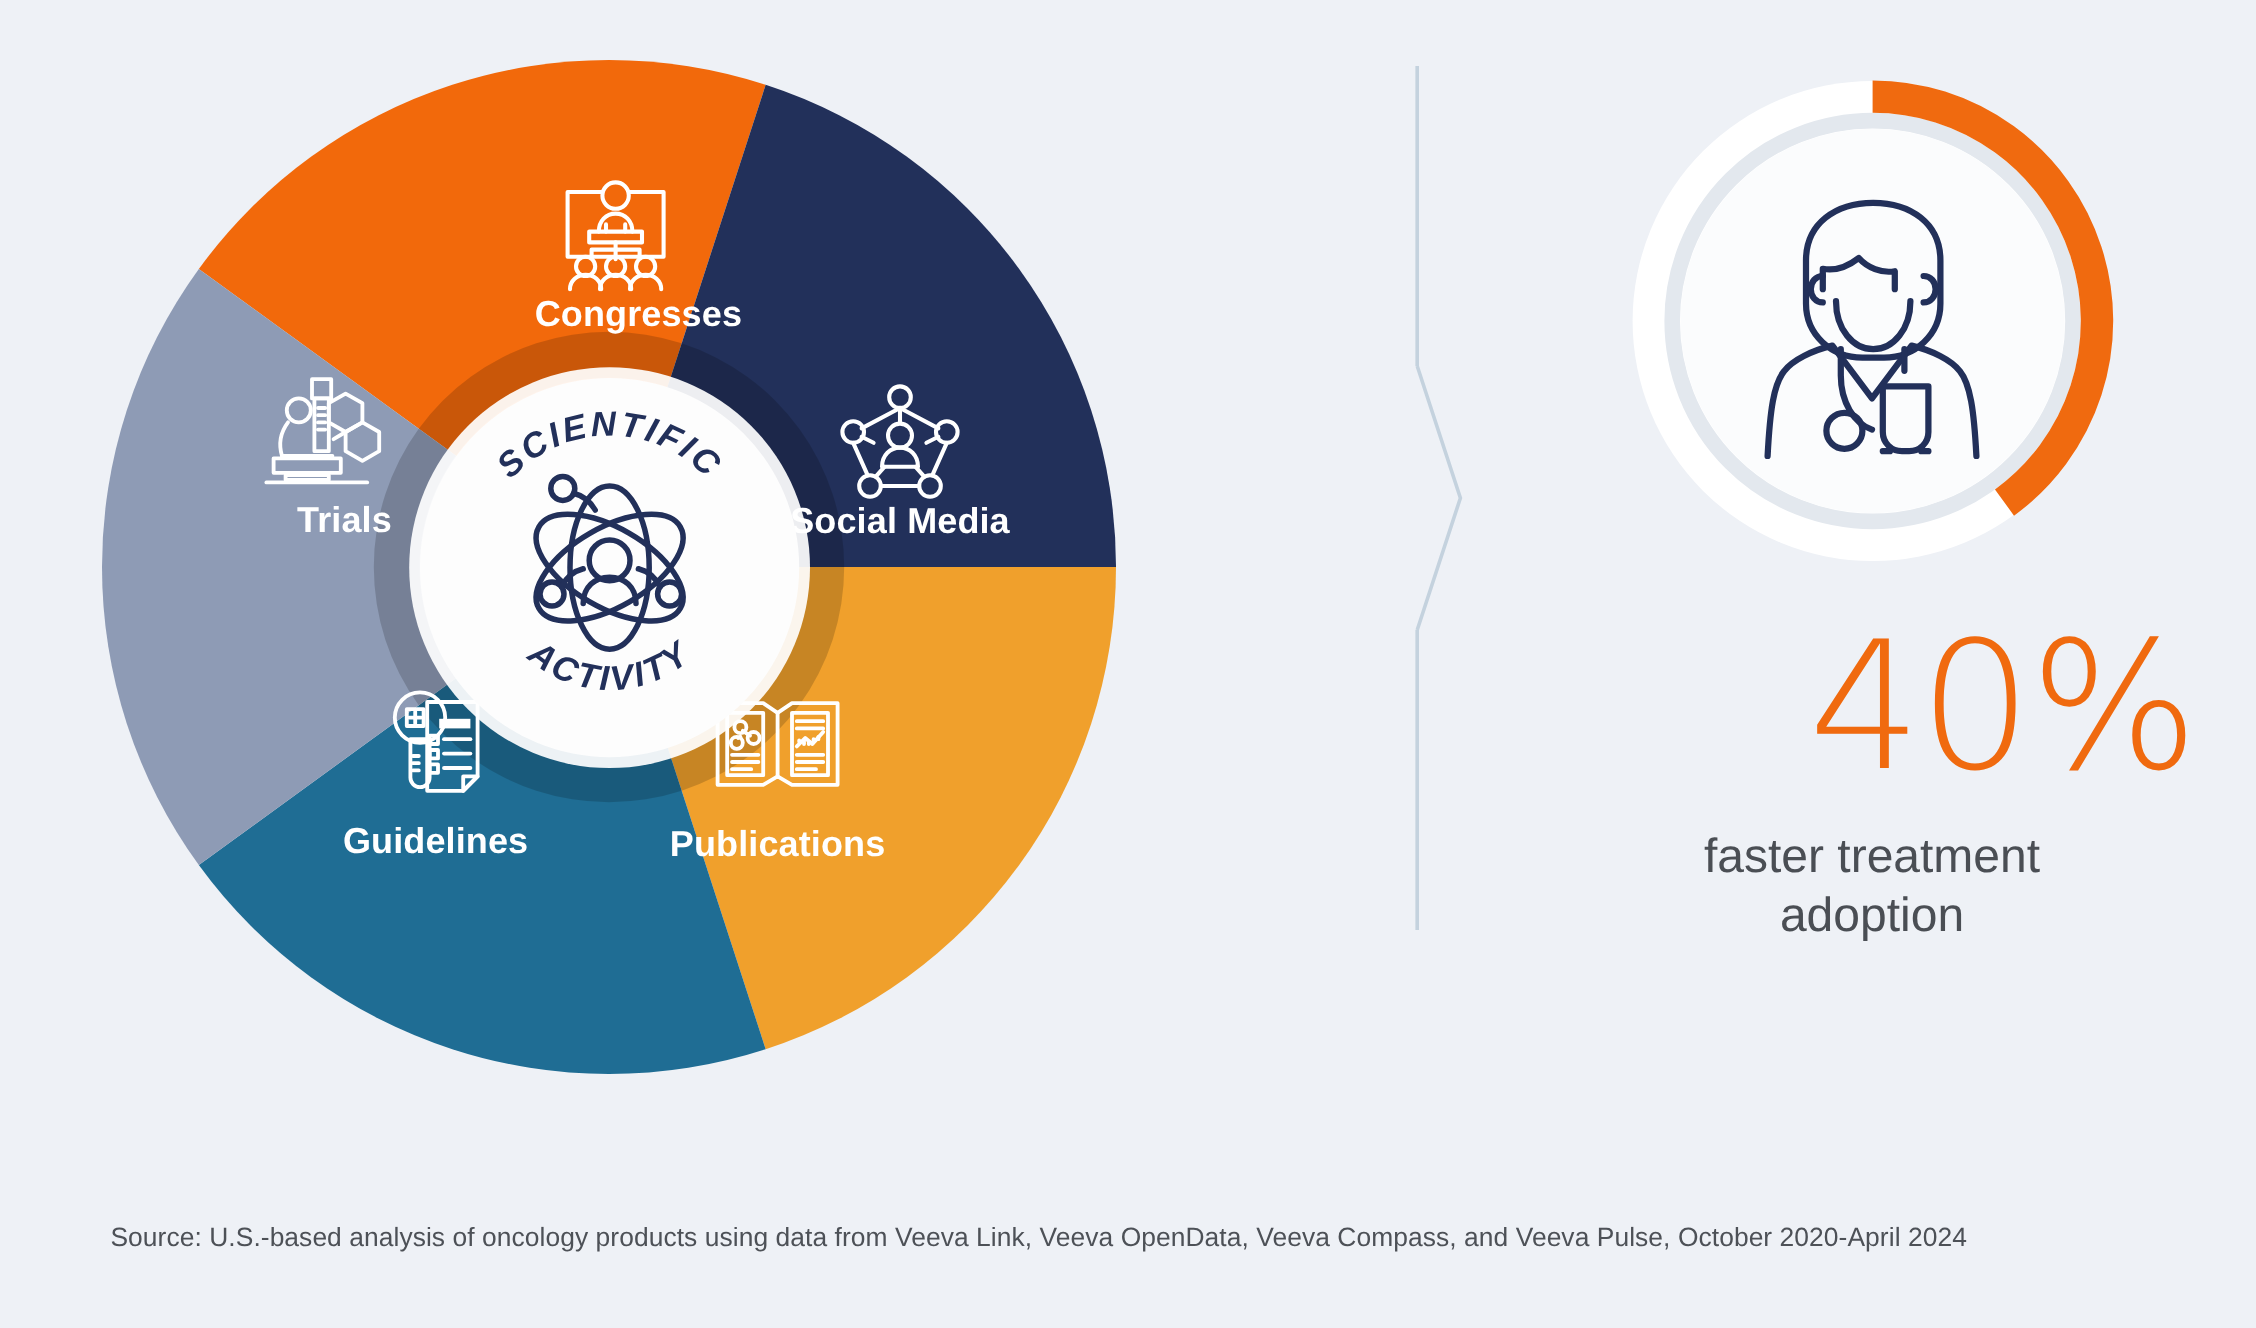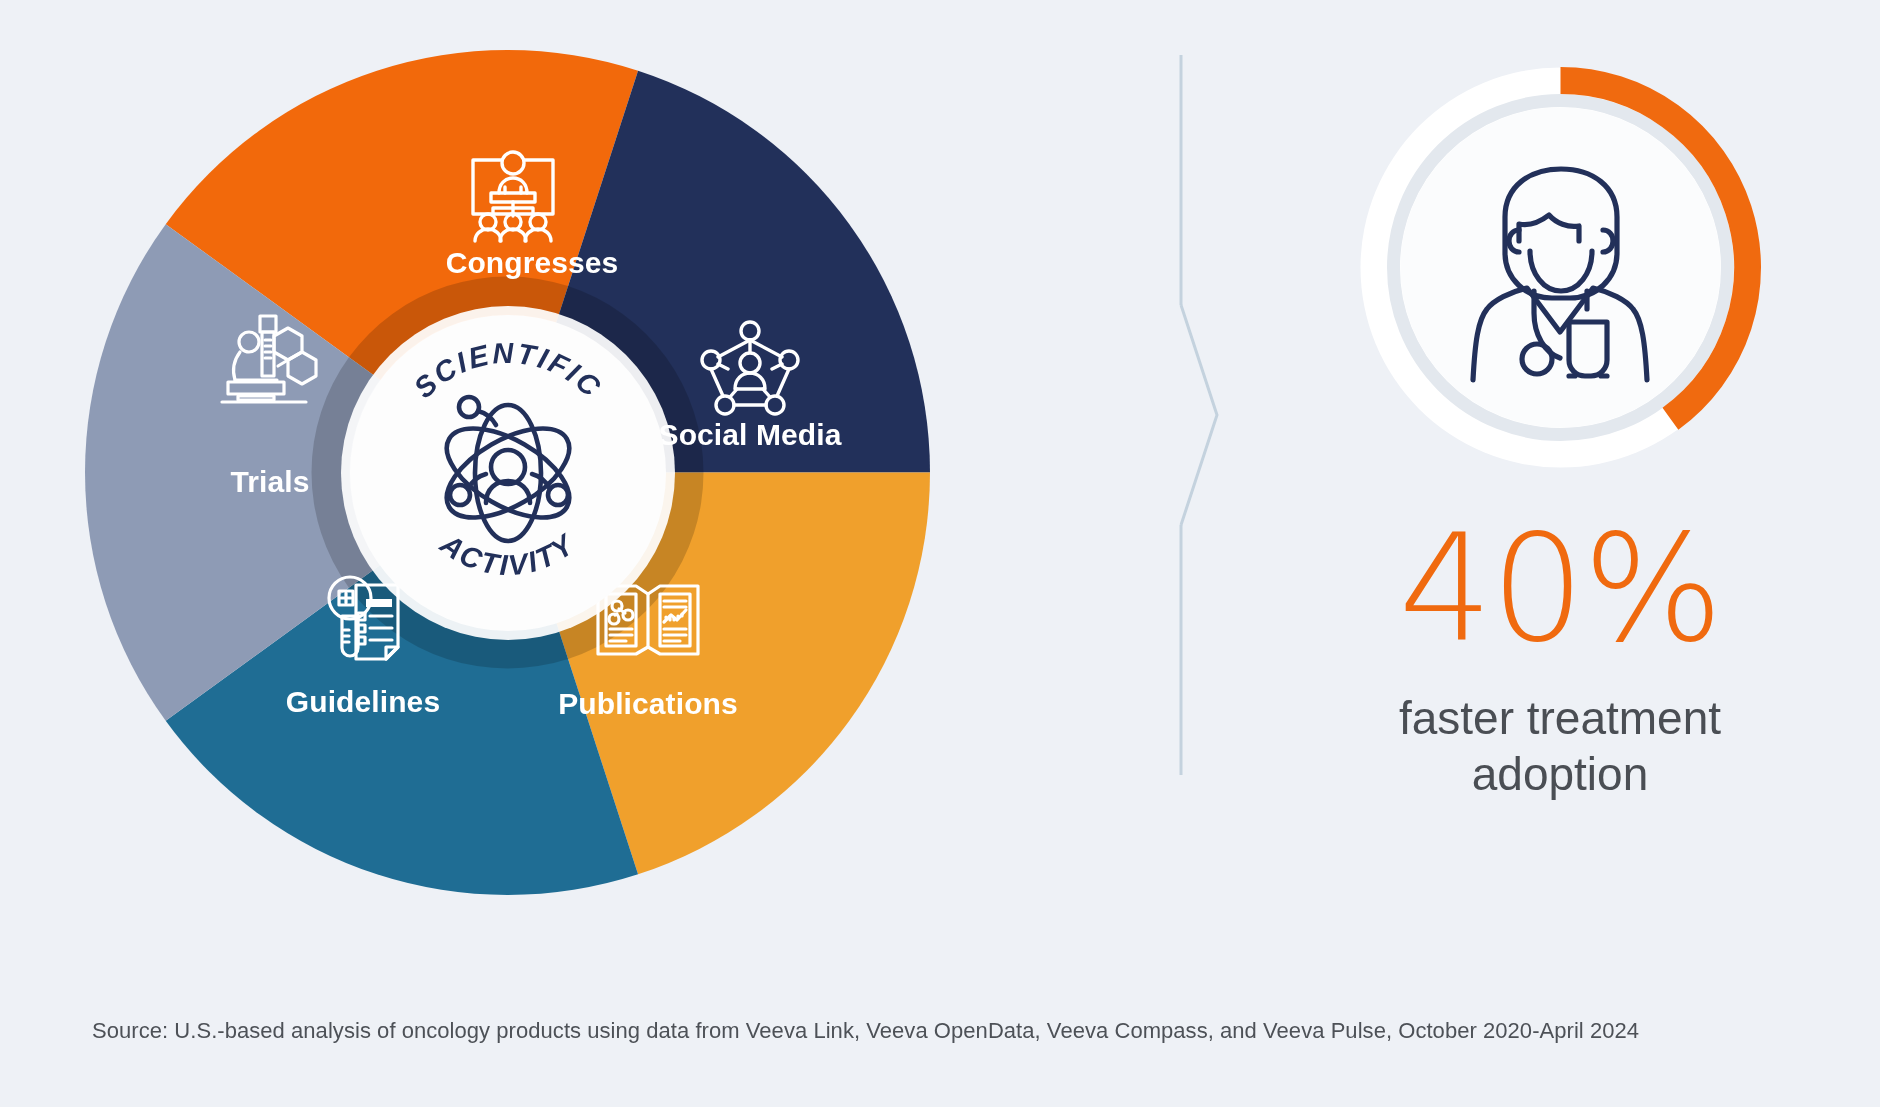--- a/index.html
+++ b/index.html
@@ -70,33 +70,33 @@
     position: absolute;
     left: 50%; top: 0;
     width: 415px; height: 415px;
     margin-left: -207px;
   }
   #gauge svg { display:block; width:100%; height:100%; }
 
   #stat-number {
     position: absolute;
     top: 455px; left: 0; width: 100%;
-    text-align: center;
+    text-align: right;
     font-family: "DejaVu Sans", sans-serif;
     font-weight: 300;
     font-size: 148px;
     line-height: 1;
     color: #F06A0F;
     letter-spacing: -2px;
   }
   #stat-caption {
     position: absolute;
     top: 630px; left: 0; width: 100%;
     text-align: center;
-    font-size: 46px;
+    font-size: 40px;
     line-height: 1.22;
     color: #4a4e54;
     font-weight: 400;
   }
 
   
   #source-note {
     position: absolute;
     left: 92px;
     top: 1018px;
@@ -215,21 +215,21 @@
         <path d="M72 18l14 8v16l-14 8-14-8V26z"></path>
         <path d="M86 42l14 8v16l-14 8-14-8V50z"></path>
         <path d="M72 50l-10 6"></path>
       </svg>
     </div>
 
     <div class="seg-label" style="left:428px;top:213px;margin-left:19px;">Congresses</div>
     <div class="seg-label" style="left:665px;top:385px;text-align:right;">Social Media</div>
     <div class="seg-label" style="left:563px;top:654px;text-align:right;">Publications</div>
     <div class="seg-label" style="left:278px;top:652px;">Guidelines</div>
-    <div class="seg-label" style="left:185px;top:384px;margin-top:48px;">Trials</div>
+    <div class="seg-label" style="left:202px;top:384px;">Trials</div>
 
     <div id="hub">
       <svg width="316" height="316" viewBox="0 0 316 316">
         <defs>
           <path id="arc-top" d="M 48 158 A 110 110 0 0 1 268 158" fill="none"></path>
           <path id="arc-bot" d="M 56 158 A 102 102 0 0 0 260 158" fill="none"></path>
         </defs>
         <text font-family="Liberation Sans, sans-serif" font-size="29" font-weight="bold" font-style="italic" fill="#22305A" letter-spacing="2.5">
           <textPath href="#arc-top" startOffset="50%" text-anchor="middle" id="hub-top-text">SCIENTIFIC</textPath>
         </text>

